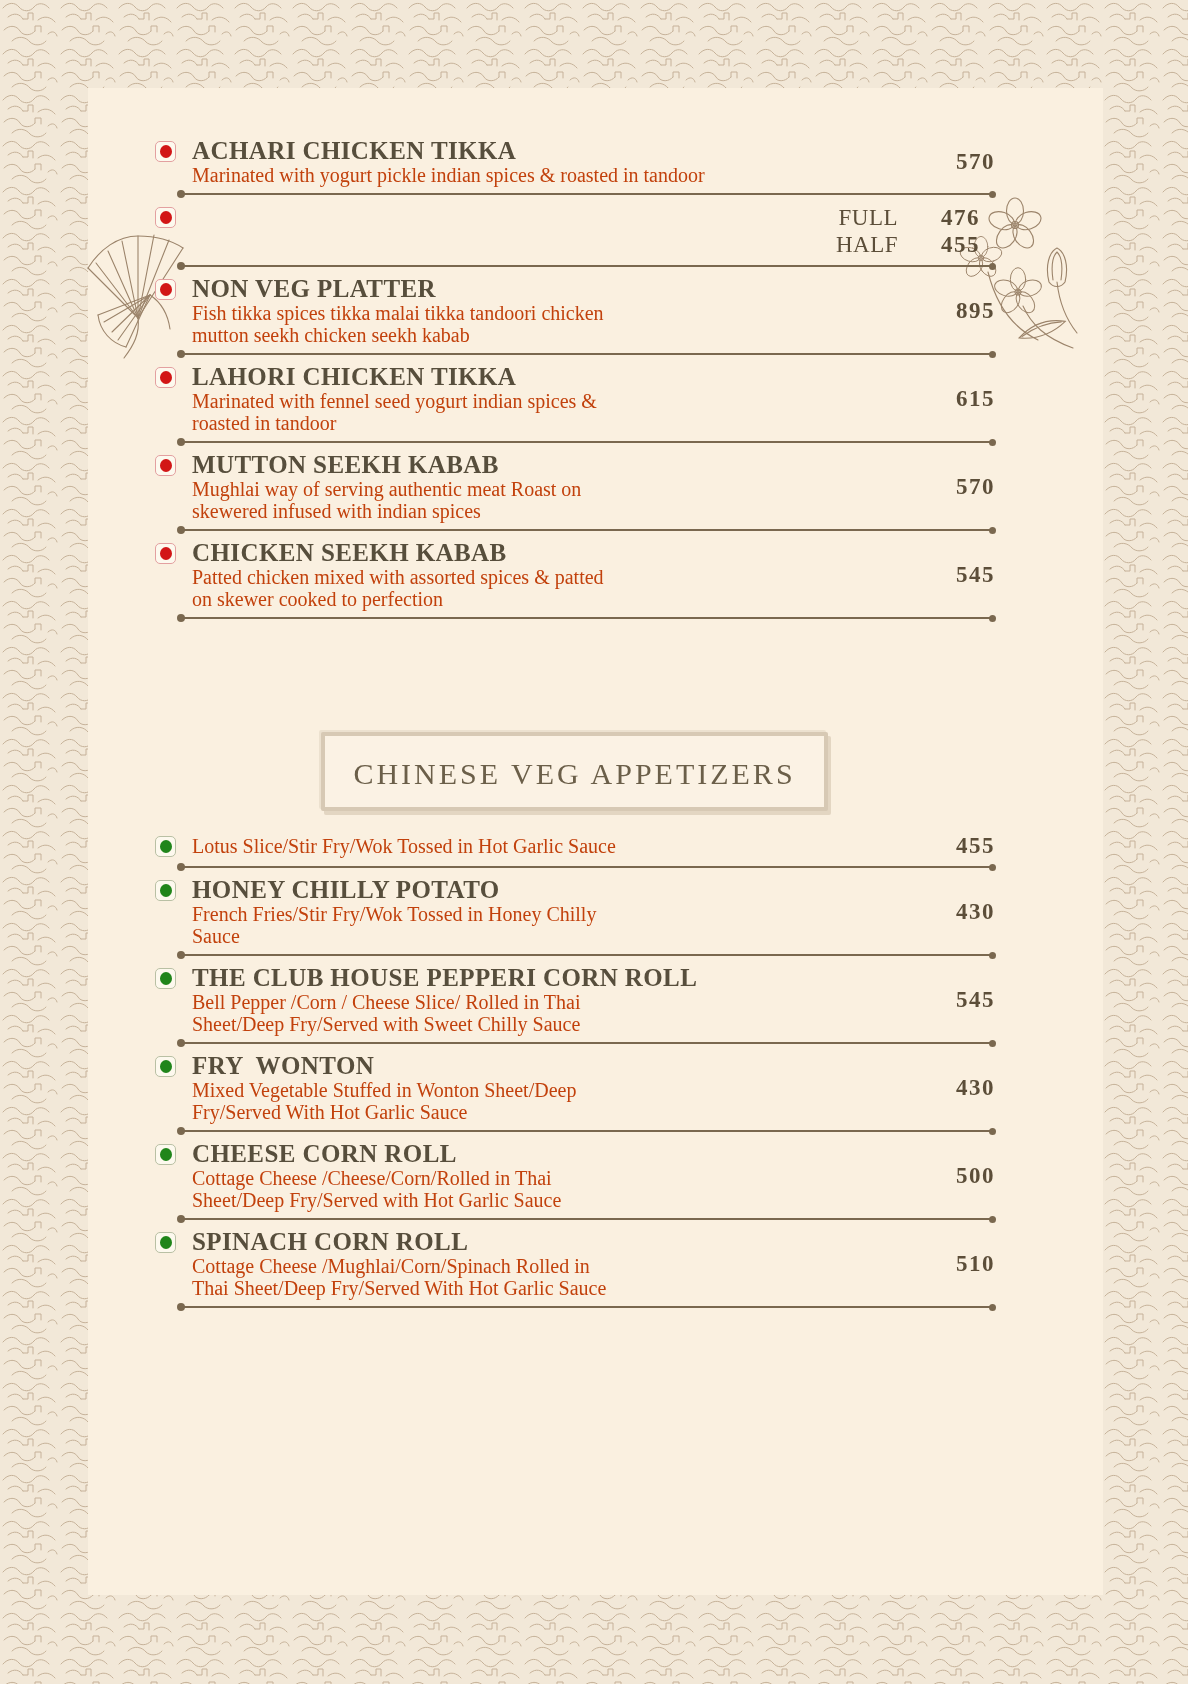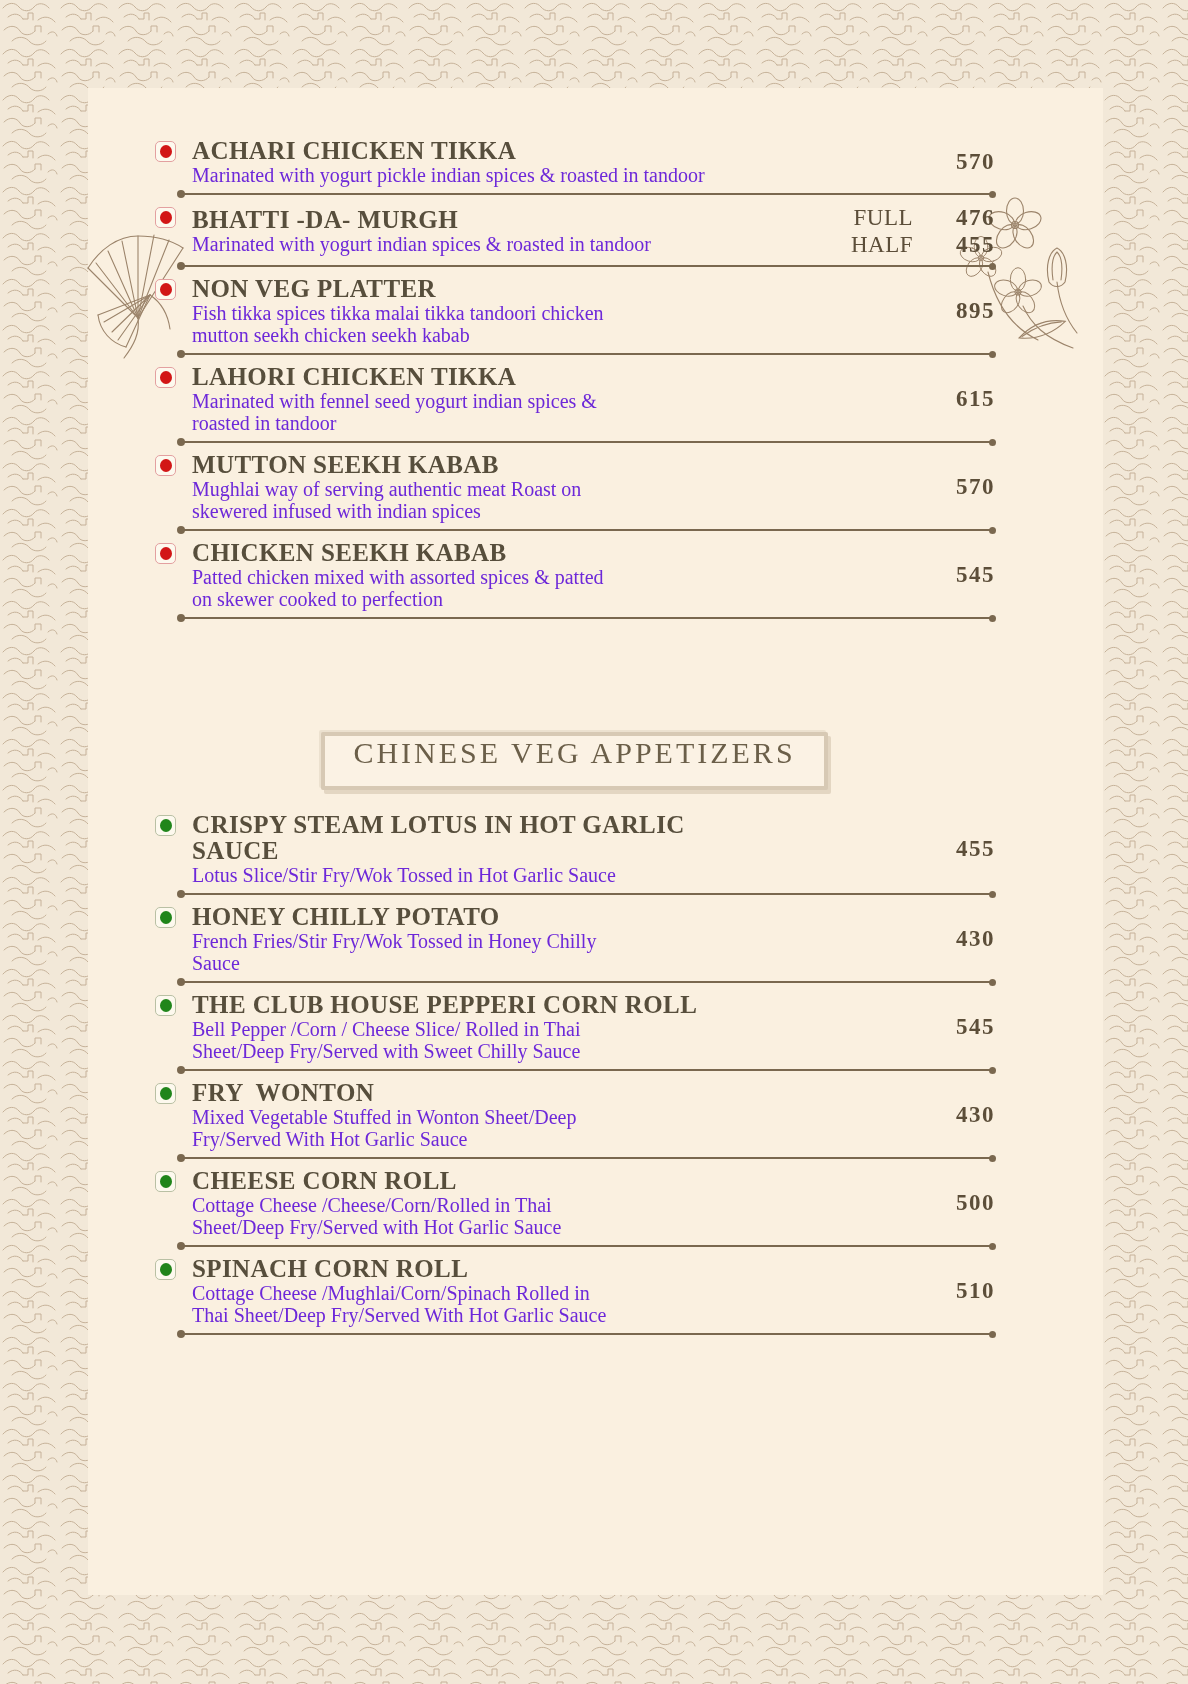--- a/index.html
+++ b/index.html
@@ -32,21 +32,21 @@
   .diet-icon.non-veg{border-color:#e3a0a0;}
   .diet-icon.non-veg .dot{background:#d21616;}
   .diet-icon.veg{border-color:#b9c0a4;}
   .diet-icon.veg .dot{background:#20851a;}
   .item-text{align-self:center;}
   .item-title{
     font-size:25px;line-height:26px;letter-spacing:.4px;
     color:#574e3c;font-weight:600;white-space:pre-wrap;
   }
   .item-desc{
-    font-size:20px;line-height:22px;color:#6d28d9;white-space:pre-wrap;
+    font-size:20px;line-height:22px;color:#c2410c;white-space:pre-wrap;
   }
   .item-price{
     align-self:center;font-size:23px;font-weight:700;
     letter-spacing:1.5px;color:#5c4e39;
   }
   .price-opt{display:flex;align-items:flex-end;justify-content:flex-end;height:27px;}
   .opt-label{font-size:23px;font-weight:500;letter-spacing:.5px;color:#5c4e39;margin-right:30px;}
   .opt-price{font-weight:700;letter-spacing:1.5px;min-width:52px;text-align:right;}
   .divider{
     position:relative;height:2px;background:#7a684f;
@@ -56,21 +56,21 @@
     content:"";position:absolute;left:-3px;top:-3px;width:8px;height:8px;
     border-radius:50%;background:#7a684f;
   }
   .divider::after{
     content:"";position:absolute;right:-3px;top:-2.5px;width:7px;height:7px;
     border-radius:50%;background:#7a684f;
   }
   .section-header-box{
     position:relative;z-index:3;width:max-content;box-sizing:border-box;
     margin:113px auto 22px;transform:translateX(-21px);
-    padding:0 28px 16px;background:#fbf2e4;
+    padding:21px 28px 16px;background:#fbf2e4;
     border:4px solid rgba(186,168,140,.55);border-radius:2px;
     box-shadow:3px 4px 0 rgba(170,148,118,.28), -2px -2px 0 rgba(170,148,118,.16);
   }
   .section-header-text{
     font-size:30px;letter-spacing:3px;color:#6b5f49;font-weight:500;
   }
 </style>
 </head>
 <body>
 
@@ -164,24 +164,20 @@
       <div class="item-desc">Marinated with yogurt pickle indian spices &amp; roasted in tandoor</div>
     </div>
     <div class="item-price">570</div>
   </div>
   <div class="divider"></div>
 
   <div class="item">
     <span class="diet-icon non-veg">
           <span class="dot"></span>
         </span>
-    <div class="item-text">
-      <div class="item-title">BHATTI -DA- MURGH</div>
-      <div class="item-desc">Marinated with yogurt indian spices &amp; roasted in tandoor</div>
-    </div>
     <div class="item-price">
           <div class="price-opt">
             <span class="opt-label">FULL</span>
             <span class="opt-price">476</span>
           </div>
           <div class="price-opt">
             <span class="opt-label">HALF</span>
             <span class="opt-price">455</span>
           </div>
         </div>
@@ -244,22 +240,20 @@
   <div class="section-header-box">
     <span class="section-header-text">CHINESE VEG APPETIZERS</span>
   </div>
 
   <div class="menu-list" id="veg-list">
   <div class="item">
     <span class="diet-icon veg">
           <span class="dot"></span>
         </span>
     <div class="item-text">
-      <div class="item-title">CRISPY STEAM LOTUS IN HOT GARLIC
-SAUCE</div>
       <div class="item-desc">Lotus Slice/Stir Fry/Wok Tossed in Hot Garlic Sauce</div>
     </div>
     <div class="item-price">455</div>
   </div>
   <div class="divider"></div>
 
   <div class="item">
     <span class="diet-icon veg">
           <span class="dot"></span>
         </span>

